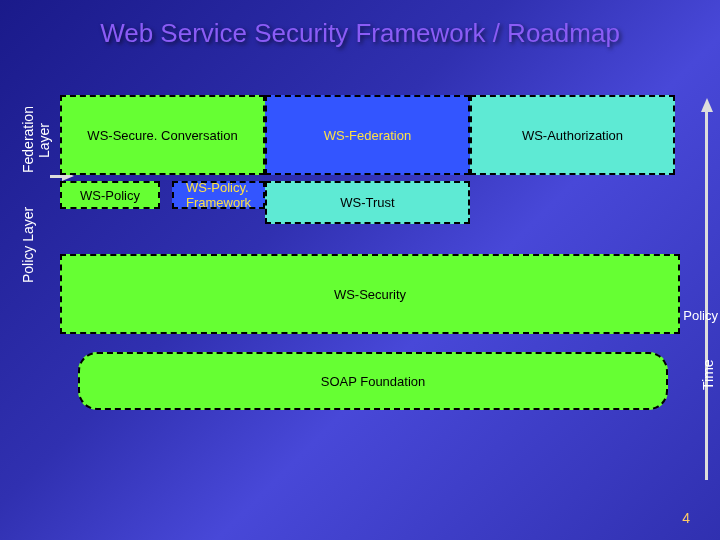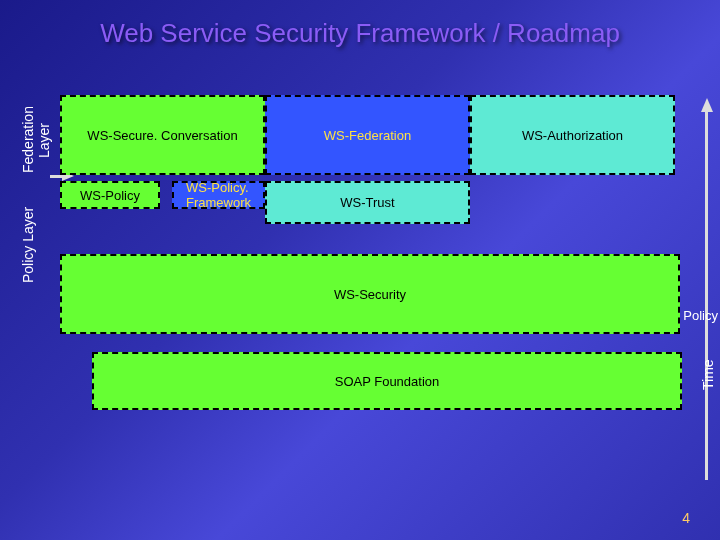--- a/index.html
+++ b/index.html
@@ -128,21 +128,21 @@
     </div>
     <div class="box yellow col2" style="height:auto;">WS-Trust</div>
   </div>
 
   <div style="height:24px;"></div>
 
   <div class="box green full620 h80" style="margin-left:0;">WS-Security</div>
 
   <div style="height:18px;"></div>
 
-  <div class="box green full595 h80" style="margin-left:32px; width:590px; height:58px;">SOAP Foundation</div>
+  <div class="box green full595 h80" style="margin-left:18px; width:590px; height:58px;border-radius:19px;">SOAP Foundation</div>
 
 </div>
 
 <div class="arrow-line" style="right:12px; top:110px; width:3px; height:370px;"></div>
 <div class="arrow-head-up" style="right:7px; top:98px;"></div>
 <div class="vlabel time">Time</div>
 
 <div class="today">Policy</div>
 
 <div class="slidenum">4</div>

